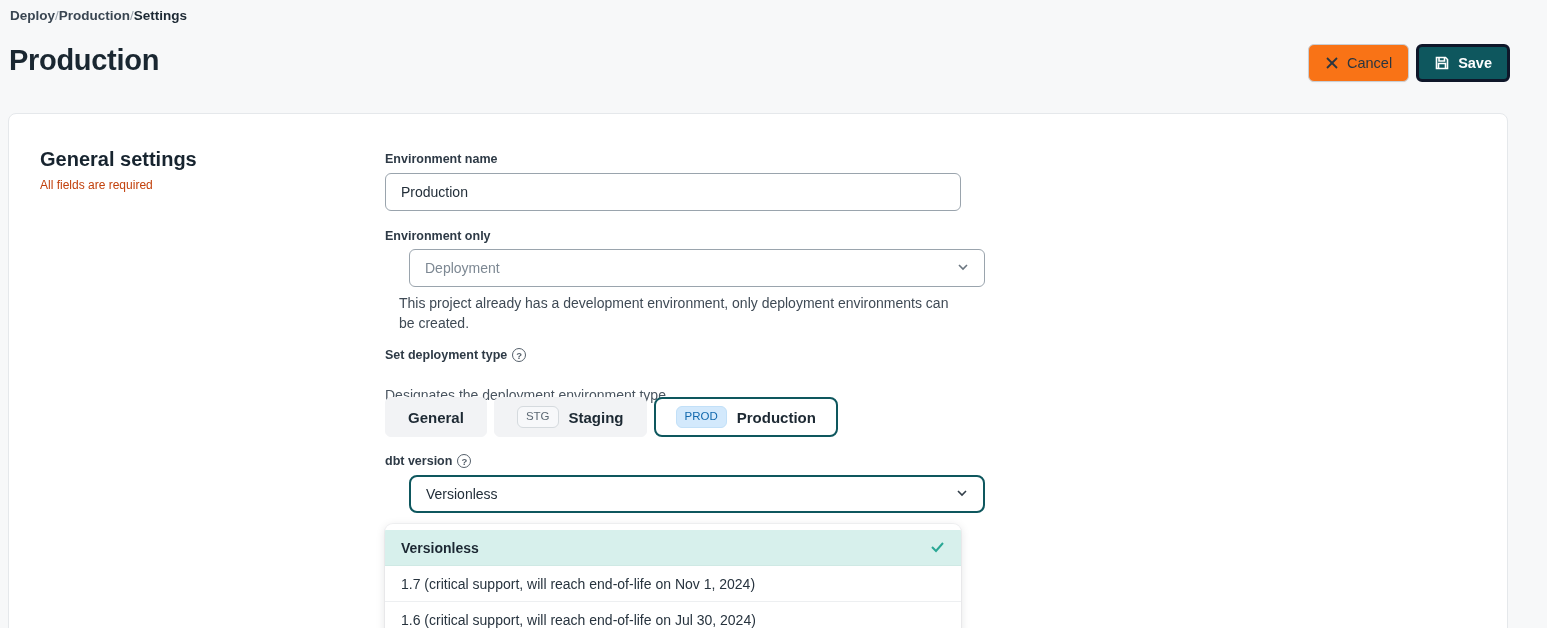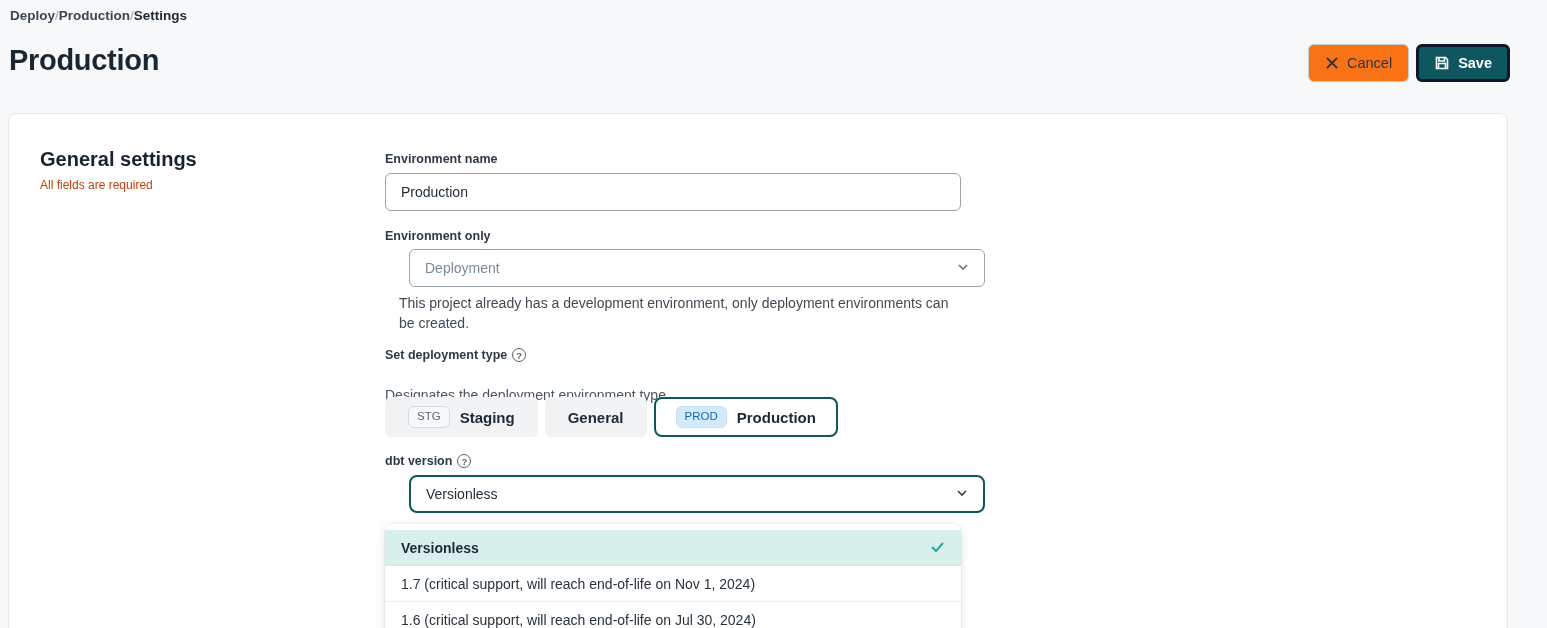--- a/index.html
+++ b/index.html
@@ -198,25 +198,25 @@
 <div class="abs help-text">This project already has a development environment, only deployment environments can be created.</div>
 
 <div class="abs field-label" style="left:385px; top:348px;">
   <span>Set deployment type</span>
   <span class="help-icon">?</span>
 </div>
 <div class="abs field-desc">Designates the deployment environment type.</div>
 
 <div class="abs deploy-row">
   <button class="deploy-btn">
+    <span>General</span>
+  </button>
+  <button class="deploy-btn">
     <span class="badge badge-stg">STG</span>
     <span>Staging</span>
-  </button>
-  <button class="deploy-btn">
-    <span>General</span>
   </button>
   <button class="deploy-btn selected">
     <span class="badge badge-prod">PROD</span>
     <span>Production</span>
   </button>
 </div>
 
 <div class="abs field-label" style="left:385px; top:454px;">
   <span>dbt version</span>
   <span class="help-icon">?</span>

